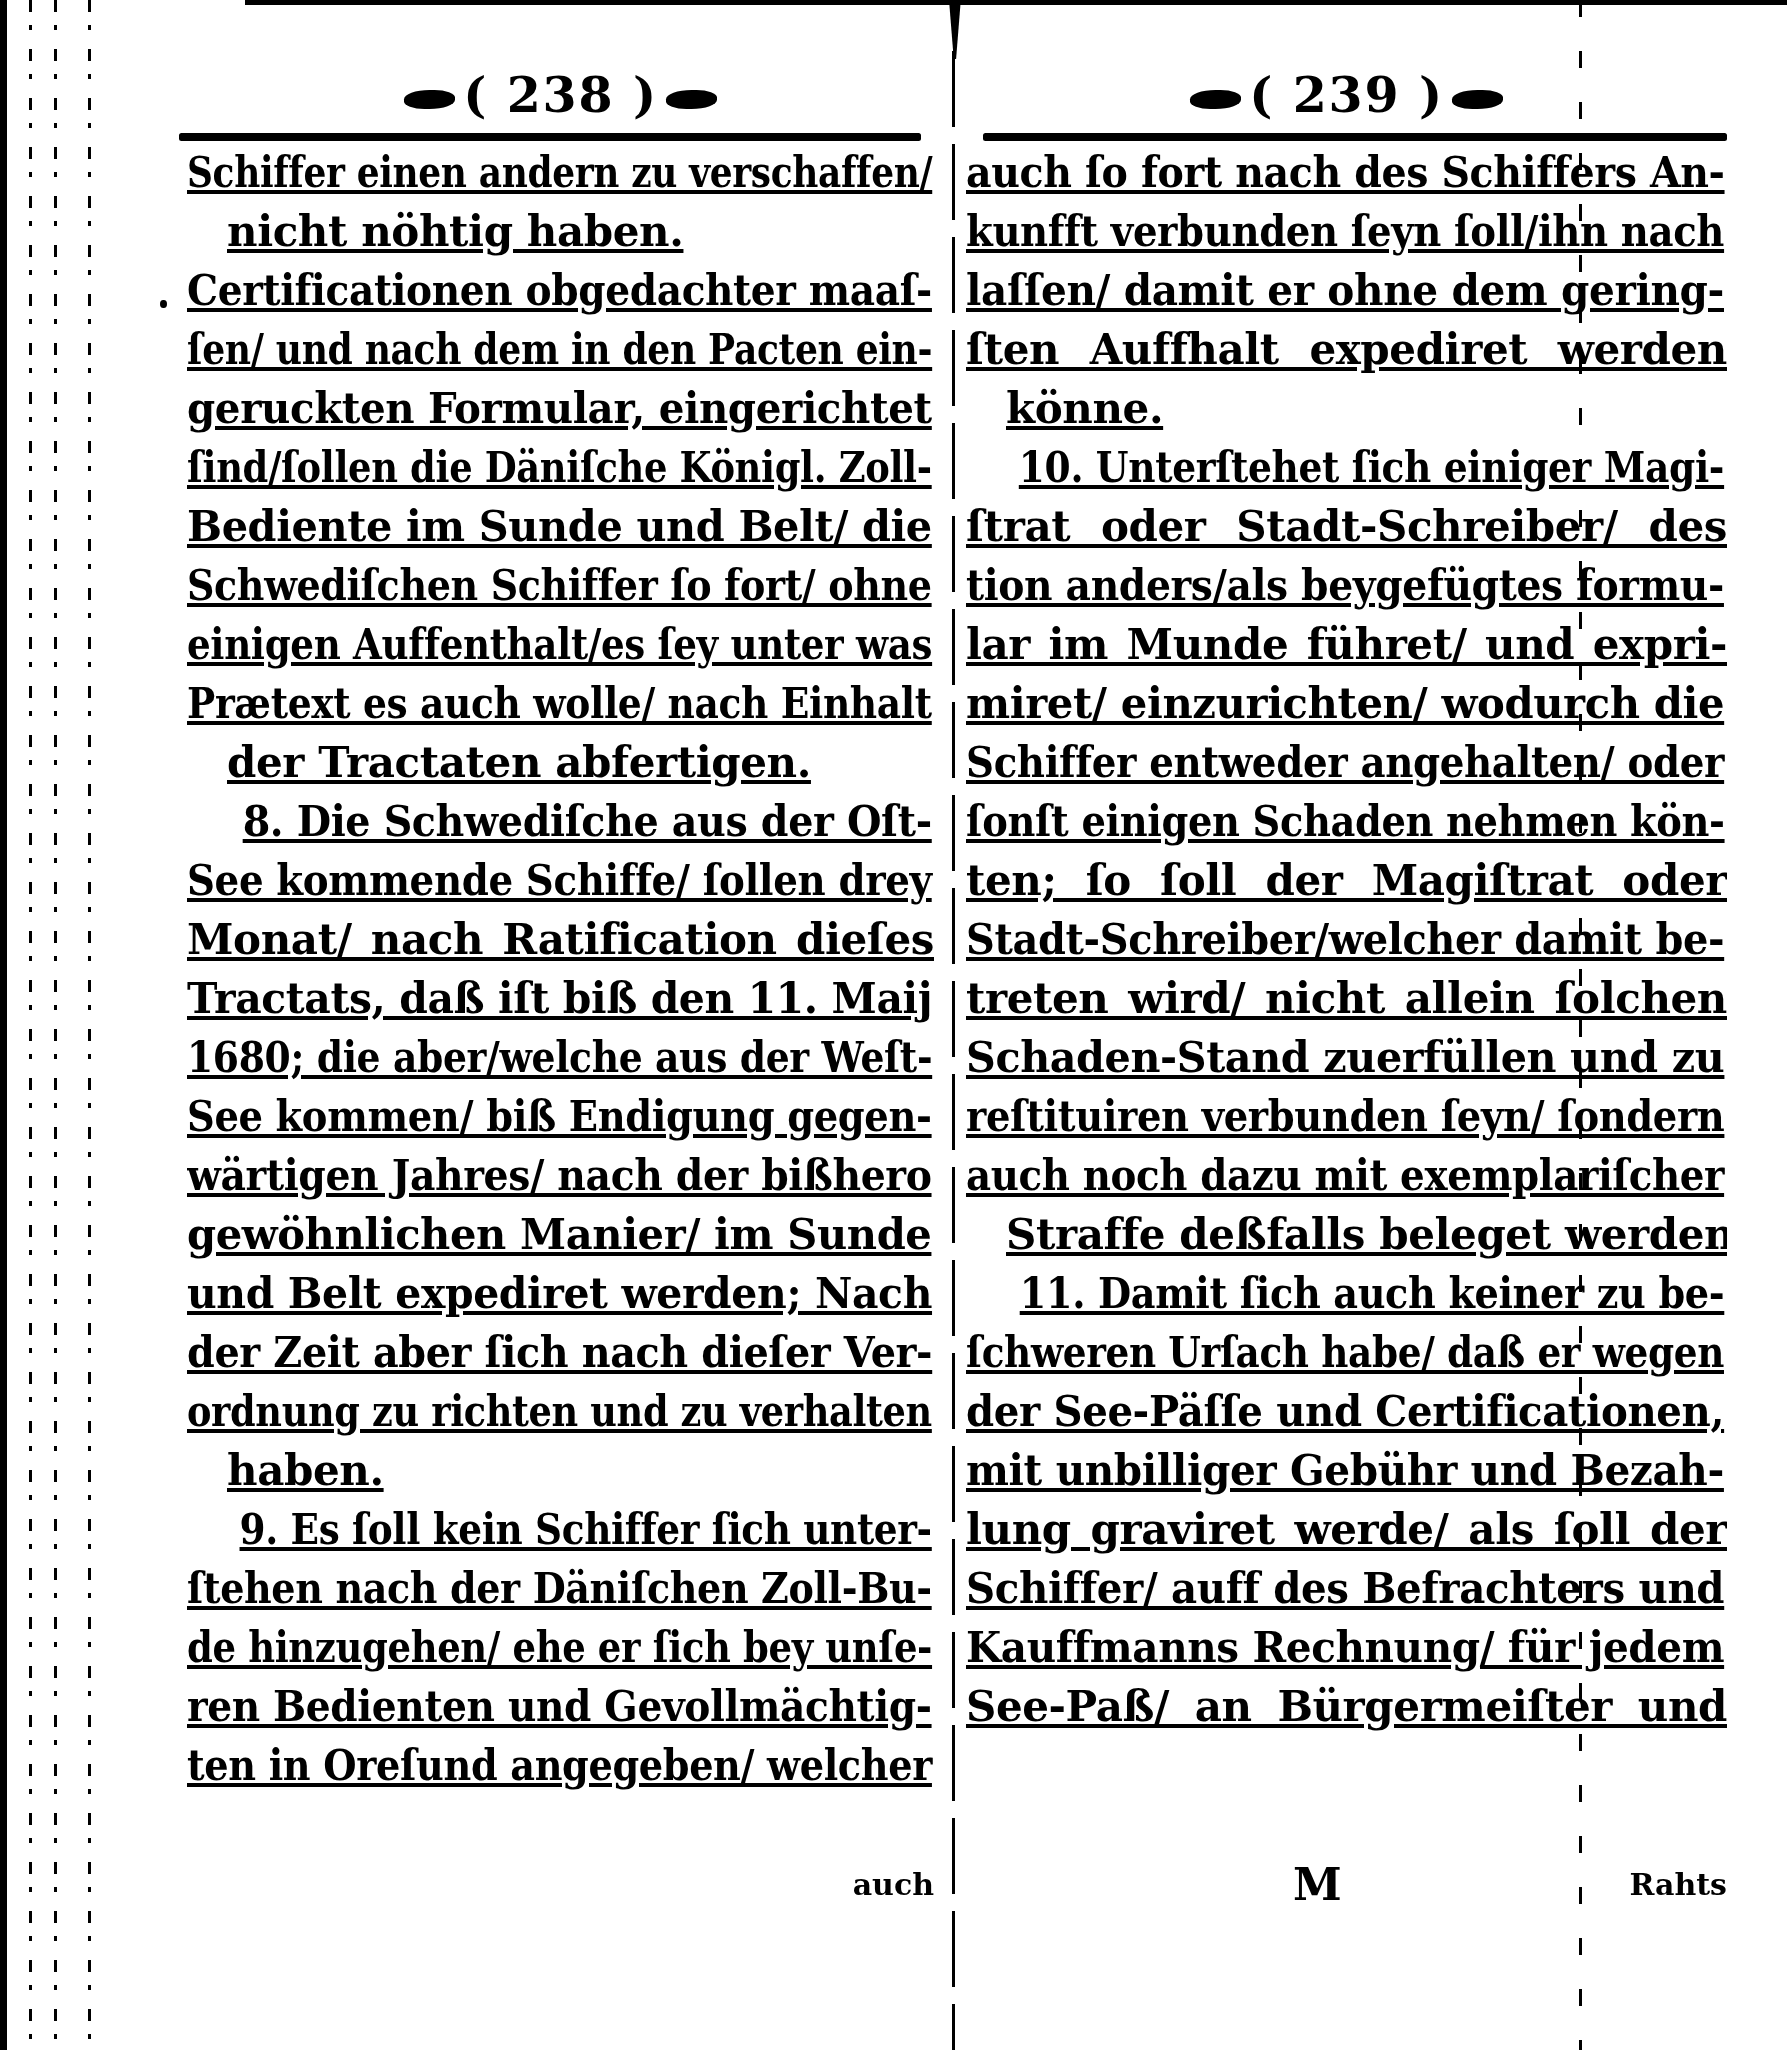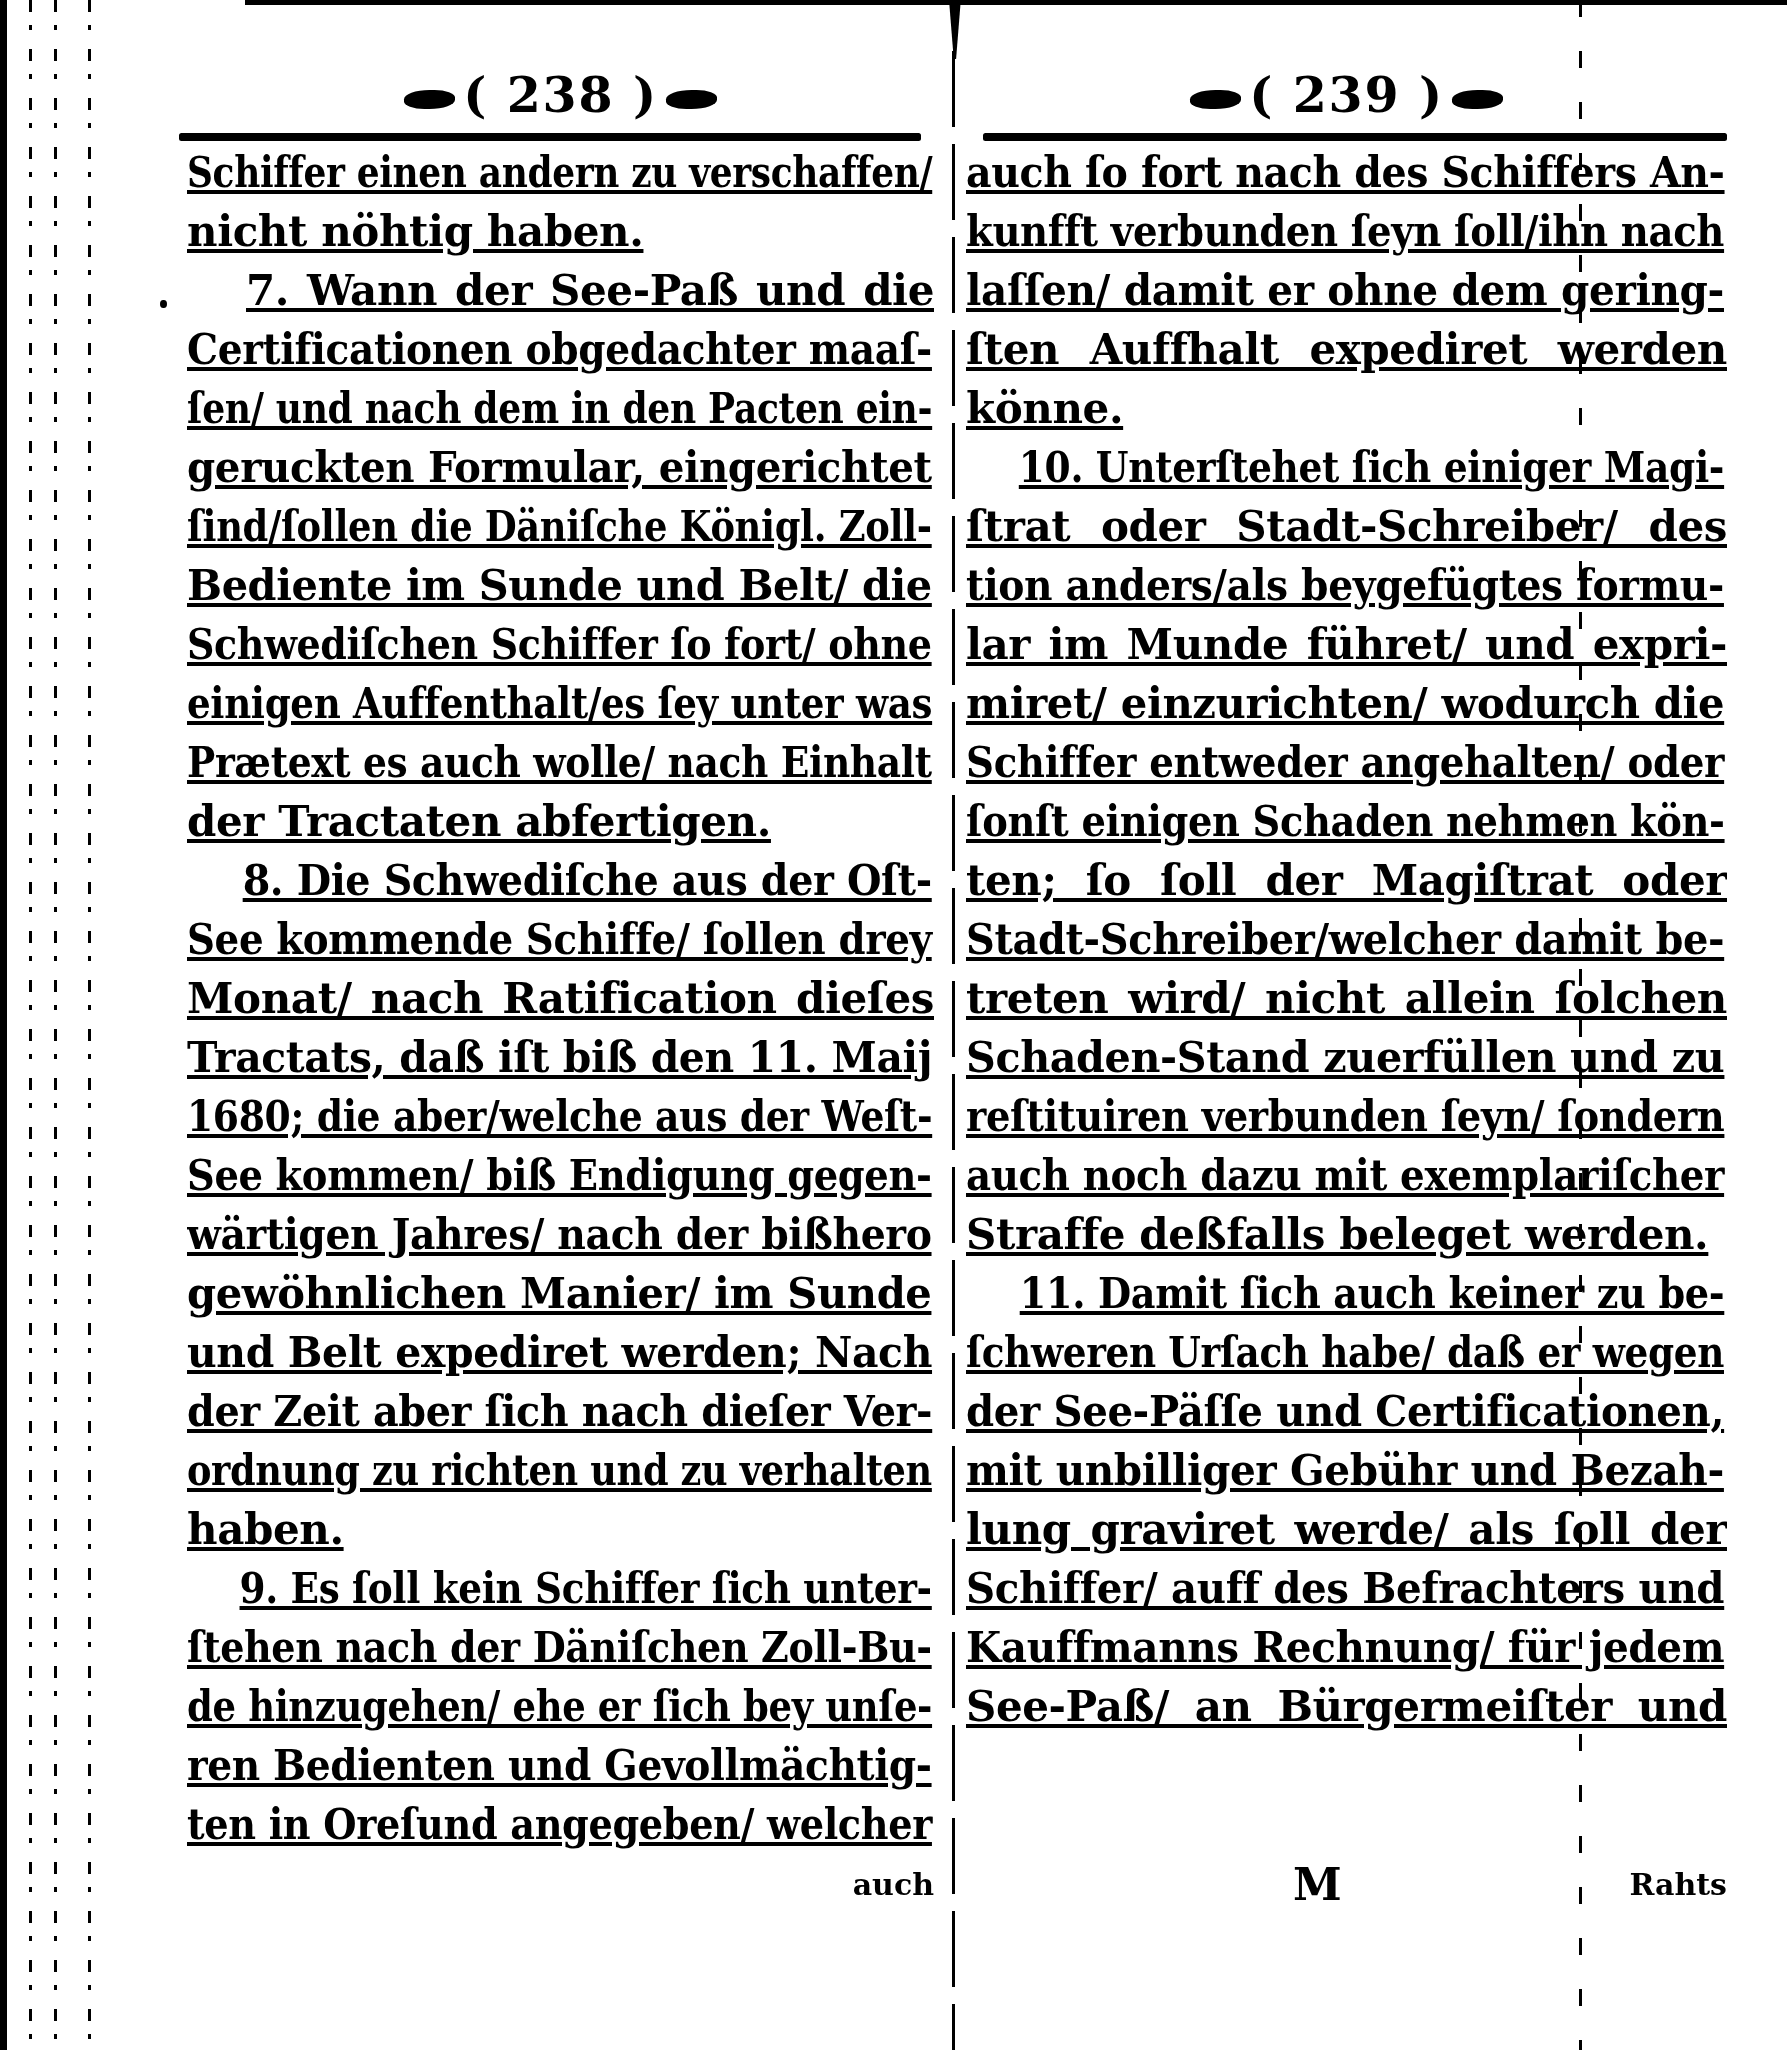--- a/index.html
+++ b/index.html
@@ -29,21 +29,21 @@
                border-radius: 50% 40% 50% 40%; vertical-align: middle; margin: 0 8.4px; }
   .rule { position: absolute; top: 133px; left: -8.4px; height: 7.6px; background: #000; border-radius: 2.5px; }
   .page.left .rule { width: 742px; }
   .page.right .rule { left: 17px; width: 744px; }
 
   .lines { position: absolute; top: 145px; left: 0; width: 100%; text-decoration: underline; }
   .line { height: 59px; line-height: 56px; font-size: 42px; font-weight: bold;
           white-space: nowrap; overflow: hidden; text-align: justify; text-align-last: justify;
           letter-spacing: -0.4px; transform-origin: left center; }
   .line.indent { padding-left: 59px; }
-  .line.short { text-align-last: left; }
+  .line.short { text-align-last: left; margin-left: 40px; }
   .catch { position: absolute; font-size: 30px; font-weight: bold; line-height: 56px; }
   .page.left .catch { top: 1857px; right: 0; }
   .sig { position: absolute; top: 1857px; left: 327px; font-size: 44px; font-weight: bold; line-height: 56px; }
   .page.right .catch { top: 1857px; right: 0; }
   .margin-dot { position: absolute; width: 6.7px; height: 8.4px; background: #000; border-radius: 50%; }
 </style>
 </head>
 <body>
 
 <div class="scan">
@@ -57,21 +57,20 @@
   <div class="edge-right"></div>
 
   <div class="page left">
     <div class="head">
       <span class="orn"></span><span>( 238 )</span><span class="orn"></span>
     </div>
     <div class="rule"></div>
     <div class="lines" id="left-lines">
         <div class="line" style="white-space: nowrap; text-align-last: left; width: 874px; transform: scaleX(0.855212);">Schiffer einen andern zu verschaffen/</div>
         <div class="line short">nicht nöhtig haben.</div>
-        <div class="line indent">7. Wann der See-Paß und die</div>
         <div class="line" style="white-space: nowrap; text-align-last: left; width: 803px; transform: scaleX(0.930672);">Certificationen obgedachter maaſ-</div>
         <div class="line" style="white-space: nowrap; text-align-last: left; width: 869px; transform: scaleX(0.85936);">ſen/ und nach dem in den Pacten ein-</div>
         <div class="line" style="white-space: nowrap; text-align-last: left; width: 778px; transform: scaleX(0.960954);">geruckten Formular, eingerichtet</div>
         <div class="line" style="white-space: nowrap; text-align-last: left; width: 852px; transform: scaleX(0.877228);">ſind/ſollen die Däniſche Königl. Zoll-</div>
         <div class="line" style="white-space: nowrap; text-align-last: left; width: 757px; transform: scaleX(0.986637);">Bediente im Sunde und Belt/ die</div>
         <div class="line" style="white-space: nowrap; text-align-last: left; width: 826px; transform: scaleX(0.905005);">Schwediſchen Schiffer ſo fort/ ohne</div>
         <div class="line" style="white-space: nowrap; text-align-last: left; width: 842px; transform: scaleX(0.886887);">einigen Auffenthalt/es ſey unter was</div>
         <div class="line" style="white-space: nowrap; text-align-last: left; width: 835px; transform: scaleX(0.894949);">Prætext es auch wolle/ nach Einhalt</div>
         <div class="line short">der Tractaten abfertigen.</div>
         <div class="line indent" style="white-space: nowrap; text-align-last: left; width: 792px; transform: scaleX(0.943557);">8. Die Schwediſche aus der Oſt-</div>

